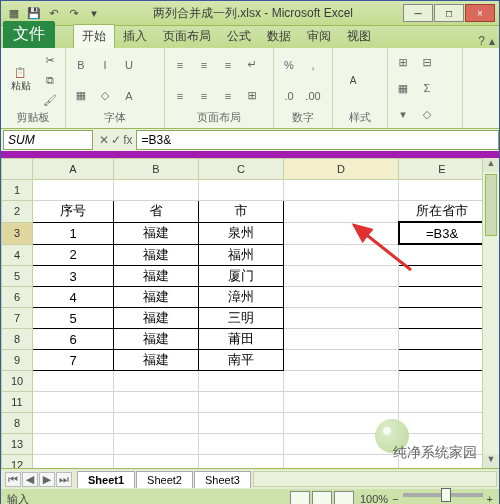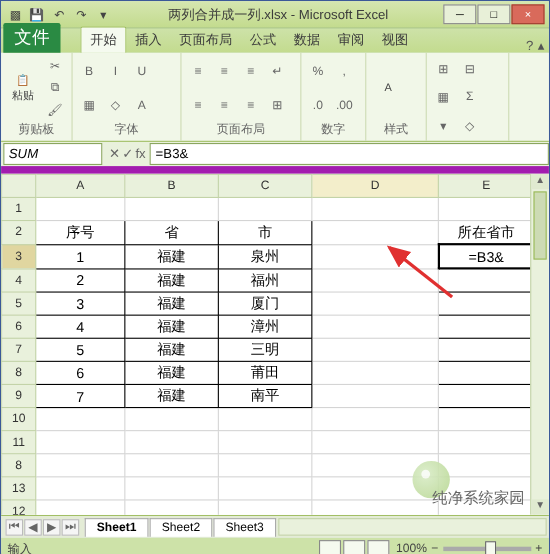--- a/index.html
+++ b/index.html
@@ -41,21 +41,21 @@
 .arrow{position:absolute;width:70px;height:55px;pointer-events:none}
 .arrow svg{width:100%;height:100%}
 .sheet-tabs{height:20px;background:#e4ecd6;display:flex;align-items:center;border-top:1px solid #9bbb59;font-size:11px}
 .sheet-tabs .nav{display:flex;gap:1px;padding:0 4px;color:#666}
 .sheet-tabs .nav span{width:14px;text-align:center;border:1px solid #bbb;background:#f5f5f5}
 .sheet-tabs .stab{padding:2px 10px;background:#fff;border:1px solid #aaa;border-bottom:none;margin-left:1px}
 .sheet-tabs .stab.active{background:#fff;font-weight:bold}
 .status{height:20px;background:#cde2a8;display:flex;align-items:center;padding:0 6px;font-size:11px;color:#444;justify-content:space-between}
 .status .views{display:flex;gap:2px}
 .status .views span{width:18px;height:14px;border:1px solid #888;background:#f5faef}
-.zoom{display:flex;align-items:center;gap:4px}
+.zoom{display:flex;align-items:flex-start;gap:4px}
 .zoom .slider{width:80px;height:4px;background:#aaa;position:relative}
 .zoom .slider::after{content:"";position:absolute;width:8px;height:12px;background:#f5faef;border:1px solid #666;left:38px;top:-5px}
 .watermark{position:absolute;right:22px;bottom:42px;font-size:13px;color:#888;text-align:right;line-height:1.3;pointer-events:none}
 .watermark .cn{font-size:14px;color:#666}
 .logo-dot{position:absolute;right:90px;bottom:50px;width:34px;height:34px;border-radius:50%;background:radial-gradient(circle at 35% 35%,#d9ecc7,#b7d690);opacity:.9;pointer-events:none}
 .logo-dot::after{content:"";position:absolute;width:8px;height:8px;border-radius:50%;background:rgba(255,255,255,.8);left:8px;top:8px}
 .vscroll{position:absolute;right:0;top:0;bottom:0;width:16px;background:#e9f1dc;border-left:1px solid #c3d3a8}
 .vscroll .thumb{position:absolute;left:2px;right:2px;top:16px;height:60px;background:#cddbb4;border:1px solid #9bbb59}
 .vscroll .arr{position:absolute;left:0;right:0;height:14px;text-align:center;font-size:9px;color:#666;background:#e0ead0}
 .hscroll-track{flex:1;height:14px;background:#e9f1dc;border:1px solid #c3d3a8;margin:0 2px;position:relative}

